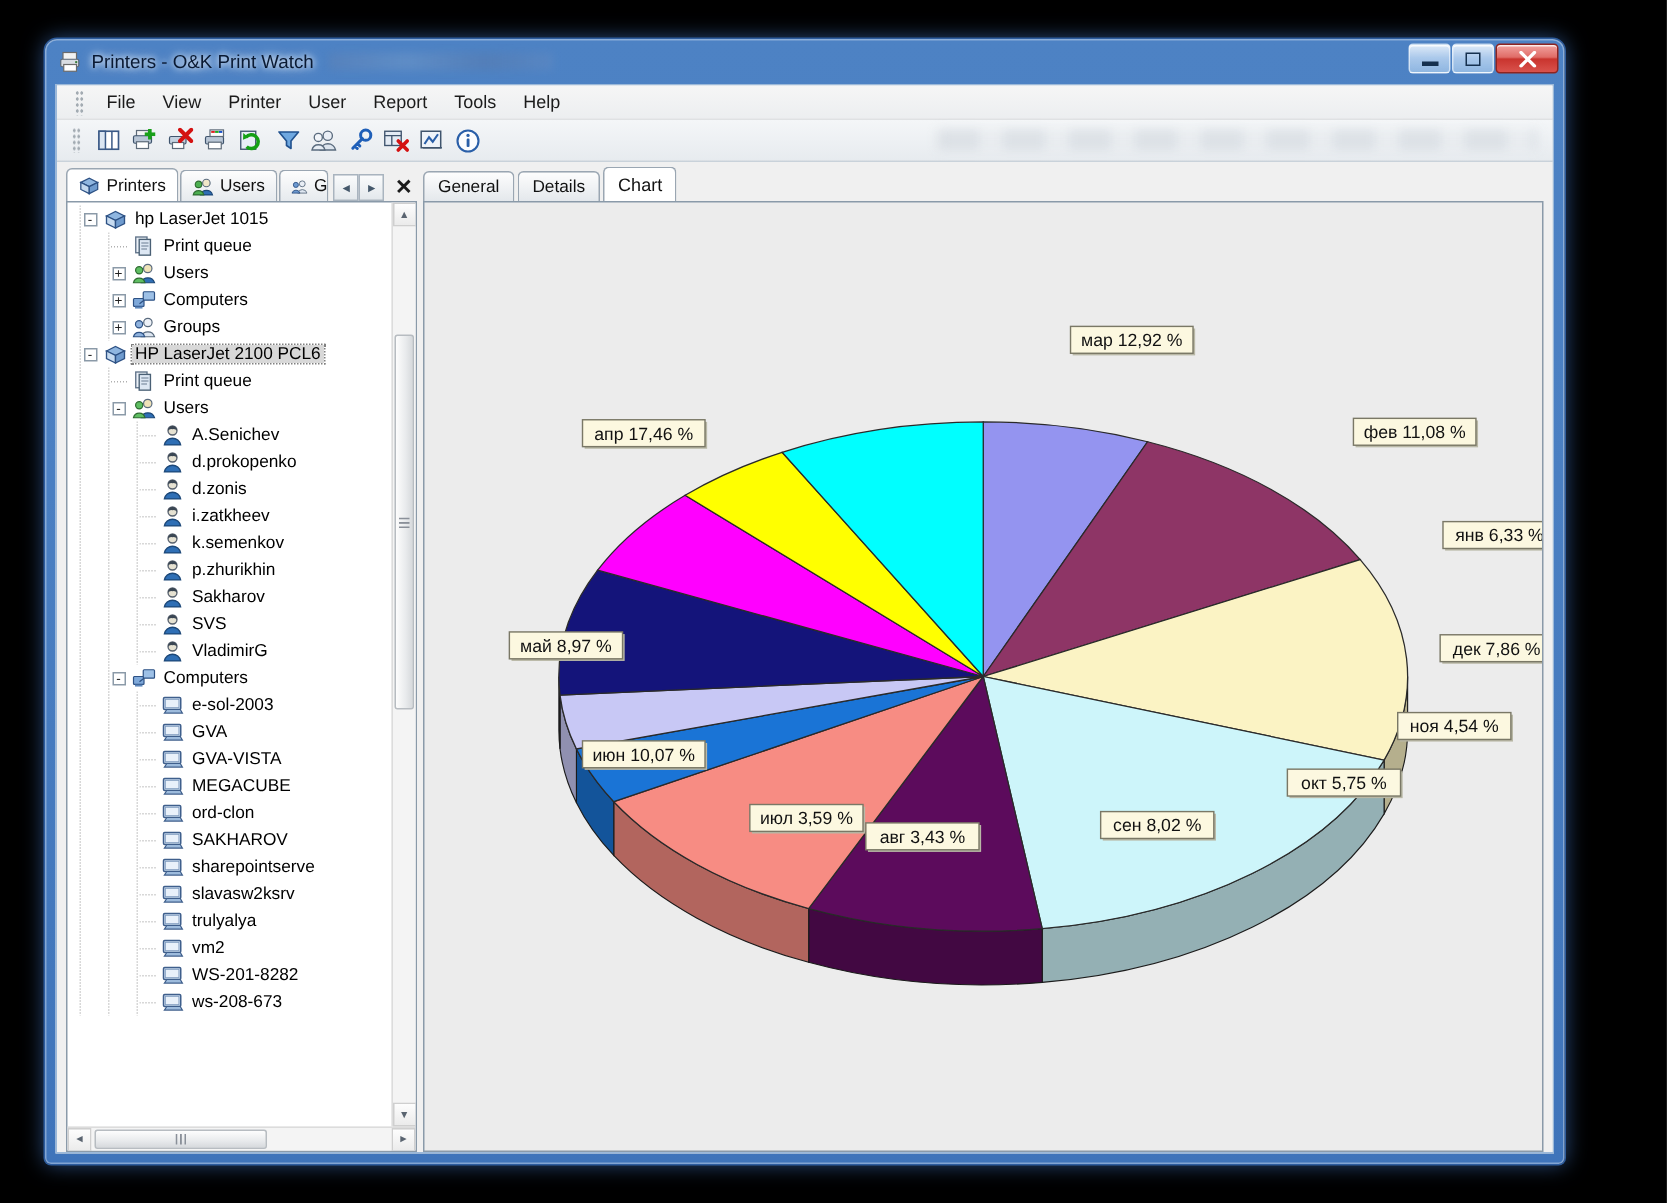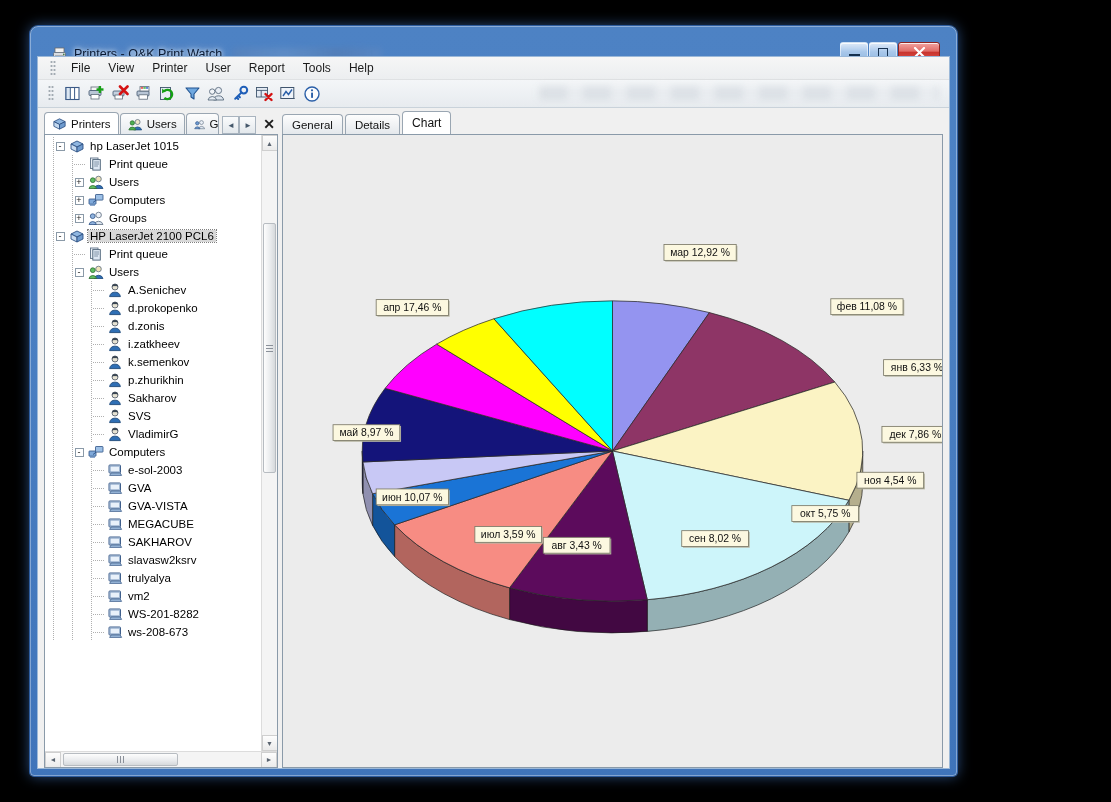--- a/index.html
+++ b/index.html
@@ -8,25 +8,25 @@
     width: 1111px; height: 802px;
     background: #000;
     font-family: "Liberation Sans", sans-serif;
     overflow: hidden;
   }
   .desktop { position: absolute; inset: 0; background: #000000; }
 
   
   .window {
     position: absolute; left: 30px; top: 26px;
-    width: 927px; height: 750px;
+    width: 1013px; height: 750px;
     border-radius: 8px 8px 4px 4px;
     background: linear-gradient(180deg,#4d82c4 0%, #4a7fc2 40%, #3f74ba 100%);
     box-shadow: 0 0 0 1px #2d5c9e, 0 0 14px rgba(60,110,180,.75);
-    padding: 13px;
+    padding: 0;
   }
   .win-glass-edge {
     position:absolute; inset:0; border-radius:8px 8px 4px 4px;
     border:1px solid rgba(255,255,255,.35);
     pointer-events:none;
   }
 
   
   .titlebar {
     position: relative; height: 30px;
@@ -724,21 +724,53 @@
                       <span class="dashline" style="left: 46px;"></span>
                     </span>
                     <span class="exp-wrap">
                       <span style="display: block; width: 11px; height: 1px; background-image: linear-gradient(90deg, rgb(176, 176, 176) 50%, transparent 50%); background-size: 2px 1px;"></span>
                     </span>
                     <svg viewBox="0 0 16 16" class="ticon">
                       <rect x="2" y="3" width="11.5" height="8" rx=".8" fill="#cfe0f2" stroke="#3f5f8c" stroke-width="1"></rect>
                       <rect x="3.2" y="4.2" width="9.1" height="5.6" fill="#e9f1fa" stroke="#7d99bd" stroke-width=".6"></rect>
                       <path d="M4.2 11 h9 l1.4 2.4 h-12 Z" fill="#9dbbdc" stroke="#3f5f8c" stroke-width=".8"></path>
                     </svg>
+                    <span class="tlabel">ord-clon</span>
+                  </div>
+                  <div class="trow">
+                    <span class="indent" style="width: 44px;">
+                      <span class="dashline" style="left: 8px;"></span>
+                      <span class="dashline" style="left: 27px;"></span>
+                      <span class="dashline" style="left: 46px;"></span>
+                    </span>
+                    <span class="exp-wrap">
+                      <span style="display: block; width: 11px; height: 1px; background-image: linear-gradient(90deg, rgb(176, 176, 176) 50%, transparent 50%); background-size: 2px 1px;"></span>
+                    </span>
+                    <svg viewBox="0 0 16 16" class="ticon">
+                      <rect x="2" y="3" width="11.5" height="8" rx=".8" fill="#cfe0f2" stroke="#3f5f8c" stroke-width="1"></rect>
+                      <rect x="3.2" y="4.2" width="9.1" height="5.6" fill="#e9f1fa" stroke="#7d99bd" stroke-width=".6"></rect>
+                      <path d="M4.2 11 h9 l1.4 2.4 h-12 Z" fill="#9dbbdc" stroke="#3f5f8c" stroke-width=".8"></path>
+                    </svg>
                     <span class="tlabel">SAKHAROV</span>
+                  </div>
+                  <div class="trow">
+                    <span class="indent" style="width: 44px;">
+                      <span class="dashline" style="left: 8px;"></span>
+                      <span class="dashline" style="left: 27px;"></span>
+                      <span class="dashline" style="left: 46px;"></span>
+                    </span>
+                    <span class="exp-wrap">
+                      <span style="display: block; width: 11px; height: 1px; background-image: linear-gradient(90deg, rgb(176, 176, 176) 50%, transparent 50%); background-size: 2px 1px;"></span>
+                    </span>
+                    <svg viewBox="0 0 16 16" class="ticon">
+                      <rect x="2" y="3" width="11.5" height="8" rx=".8" fill="#cfe0f2" stroke="#3f5f8c" stroke-width="1"></rect>
+                      <rect x="3.2" y="4.2" width="9.1" height="5.6" fill="#e9f1fa" stroke="#7d99bd" stroke-width=".6"></rect>
+                      <path d="M4.2 11 h9 l1.4 2.4 h-12 Z" fill="#9dbbdc" stroke="#3f5f8c" stroke-width=".8"></path>
+                    </svg>
+                    <span class="tlabel">sharepointserve</span>
                   </div>
                   <div class="trow">
                     <span class="indent" style="width: 44px;">
                       <span class="dashline" style="left: 8px;"></span>
                       <span class="dashline" style="left: 27px;"></span>
                       <span class="dashline" style="left: 46px;"></span>
                     </span>
                     <span class="exp-wrap">
                       <span style="display: block; width: 11px; height: 1px; background-image: linear-gradient(90deg, rgb(176, 176, 176) 50%, transparent 50%); background-size: 2px 1px;"></span>
                     </span>

